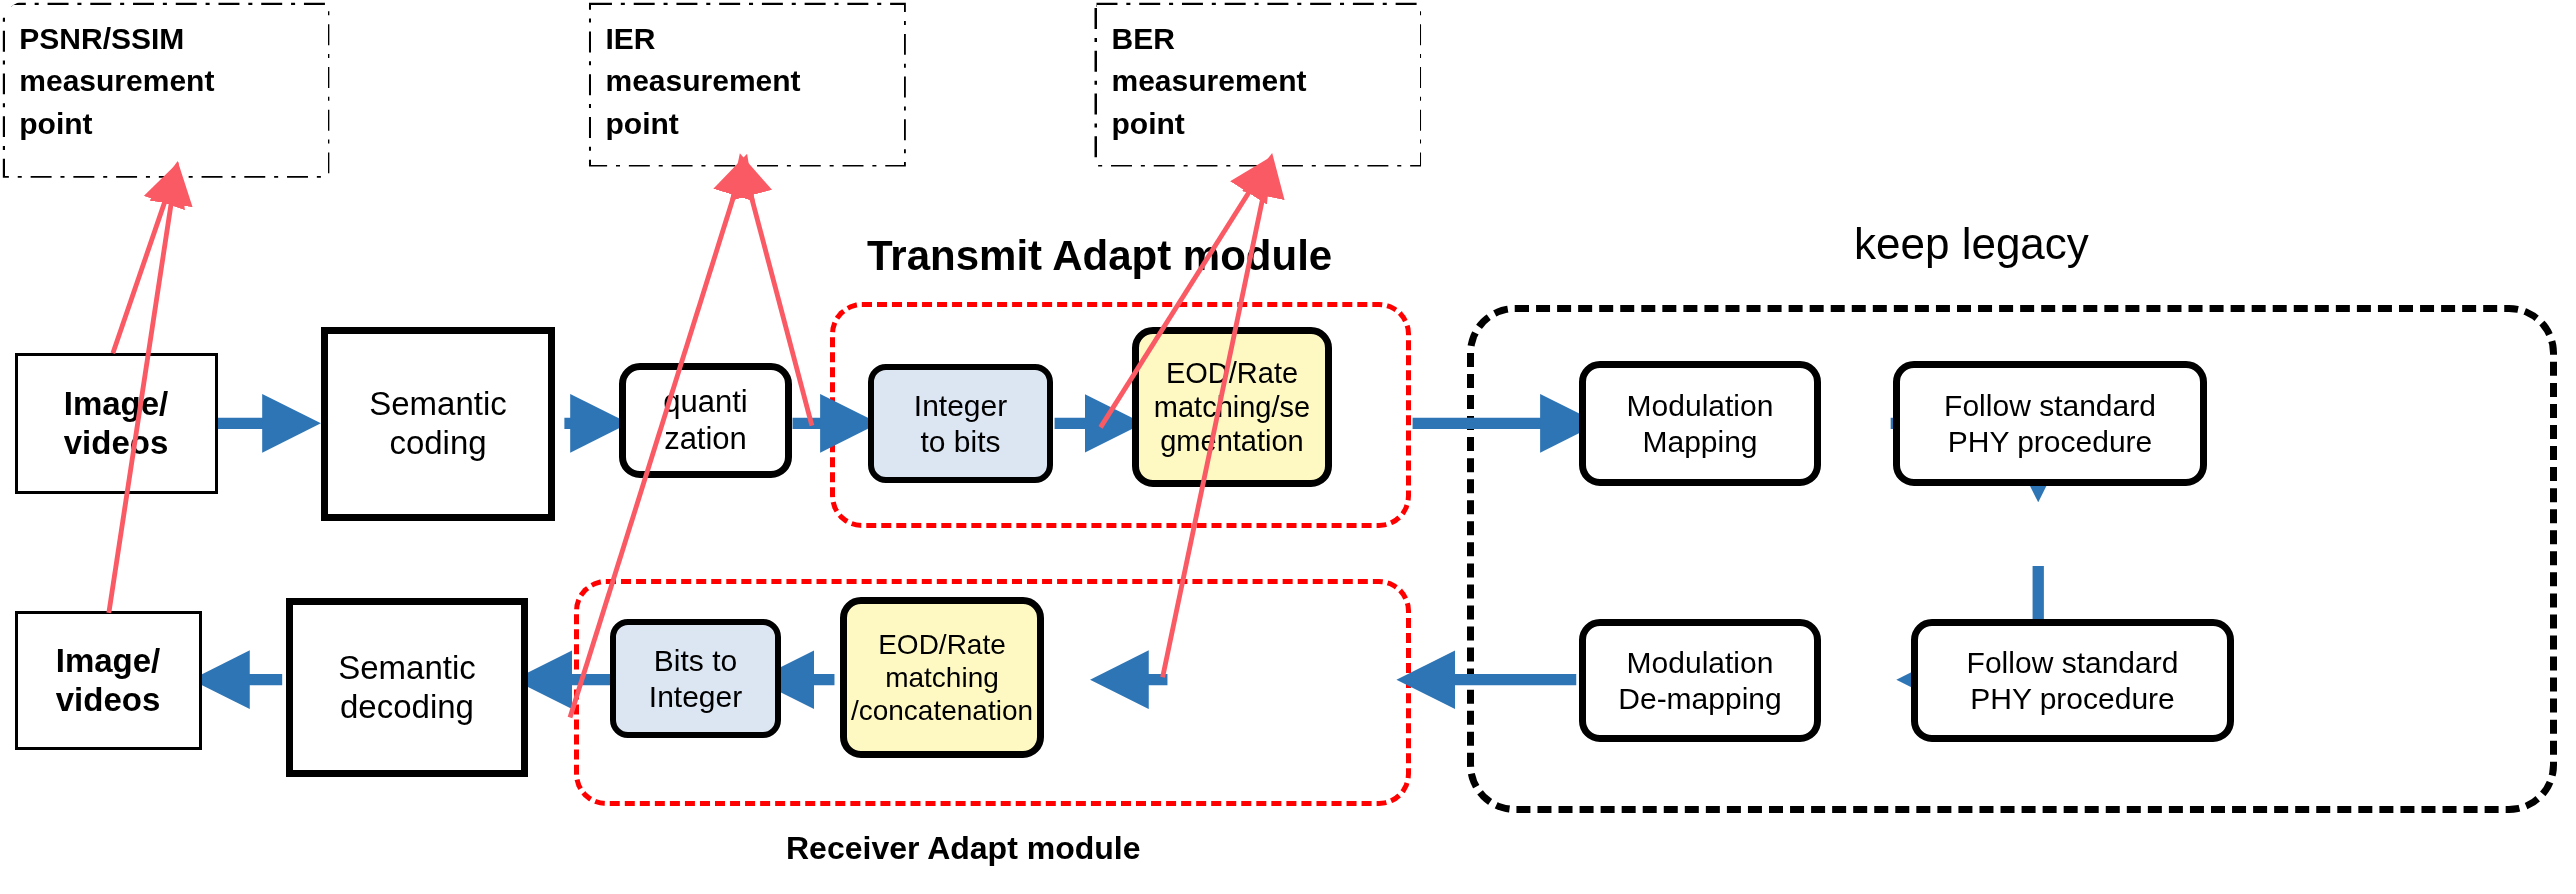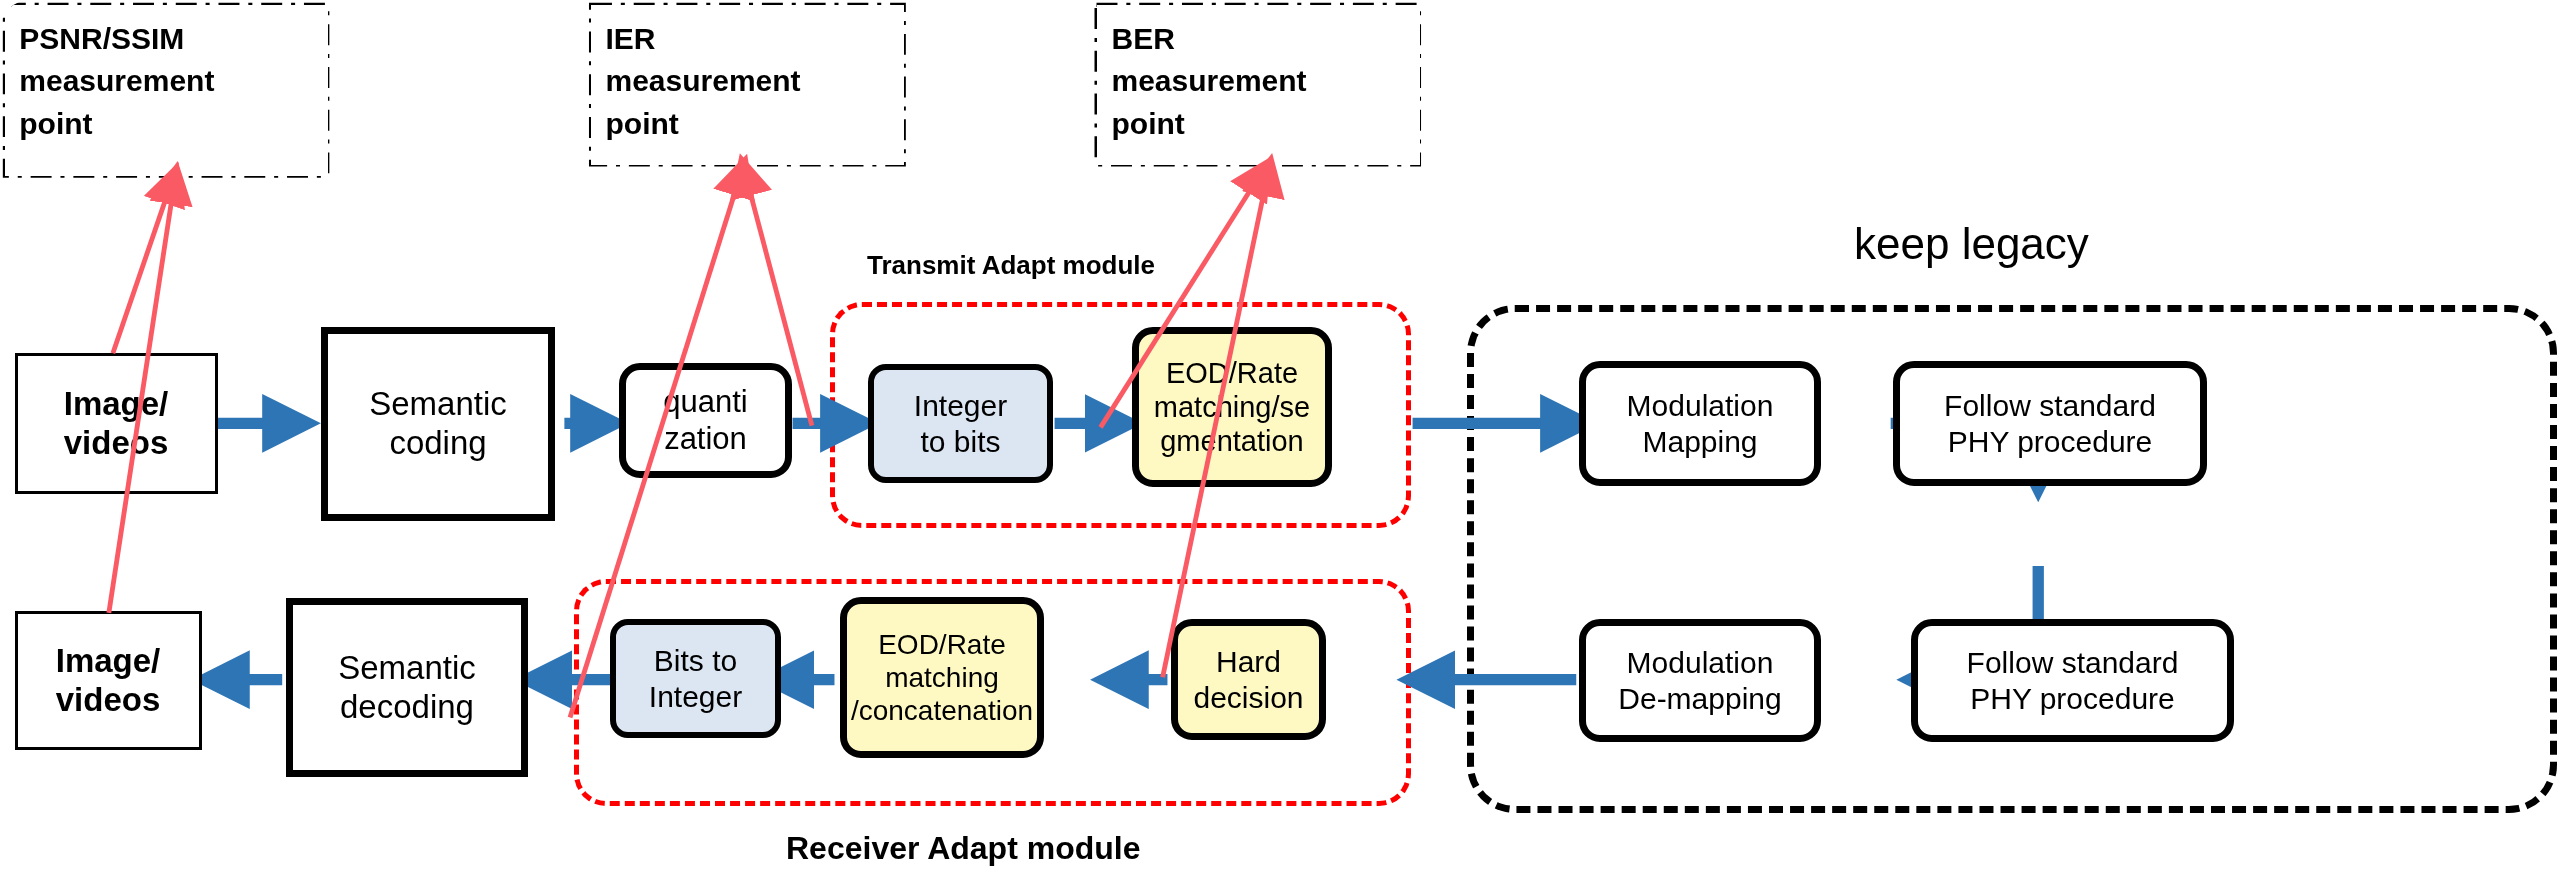--- a/index.html
+++ b/index.html
@@ -73,21 +73,21 @@
   <div class="callout" style="left:1097px;top:4.8px;width:323px;height:160px;font-size:30px;">
     <span class="lbl">BER
 measurement
 point</span>
   </div>
 
   <div class="red-dash" style="left:830px;top:302px;width:581px;height:226px;"></div>
   <div class="red-dash" style="left:574px;top:579px;width:837px;height:227px;"></div>
   <div class="black-dash" style="left:1467px;top:305px;width:1090px;height:508px;"></div>
 
-  <div class="caption bold" style="left:867px;top:250px;font-size:26px;">Transmit Adapt module</div>
+  <div class="caption bold" style="left:867px;top:232px;font-size:42px;">Transmit Adapt module</div>
   <div class="caption bold" style="left:786px;top:830px;font-size:32px;">Receiver Adapt module</div>
   <div class="caption" style="left:1854px;top:219px;font-size:44px;">keep legacy</div>
 
   <svg id="arrows" class="layer" viewBox="0 0 3195 1110" width="2576" height="895">
     <defs>
       <marker id="ah" markerWidth="5.2" markerHeight="5.2" refX="3.2" refY="2.6" orient="auto">
         <path d="M0,0 L5.2,2.6 L0,5.2 Z" fill="#2E75B6"></path>
       </marker>
     </defs>
     <g stroke="#2E75B6" stroke-width="14" fill="none" marker-end="url(#ah)">
@@ -152,24 +152,20 @@
     <span class="lbl">Bits to
 Integer</span>
   </div>
 
   <div class="box rnd fill-orange" style="left:840px;top:597px;width:204px;height:161px;font-size:28px;">
     <span class="lbl">EOD/Rate
 matching
 /concatenation</span>
   </div>
 
-  <div class="box rnd fill-orange" style="left:1171px;top:619px;width:155px;height:121px;font-size:30px;">
-    <span class="lbl">Hard
-decision</span>
-  </div>
 
   <div class="box rnd" style="left:1579px;top:361px;width:242px;height:125px;font-size:30px;">
     <span class="lbl">Modulation
 Mapping</span>
   </div>
 
   <div class="box rnd" style="left:1893px;top:361px;width:314px;height:125px;font-size:30px;">
     <span class="lbl">Follow standard
 PHY procedure</span>
   </div>

